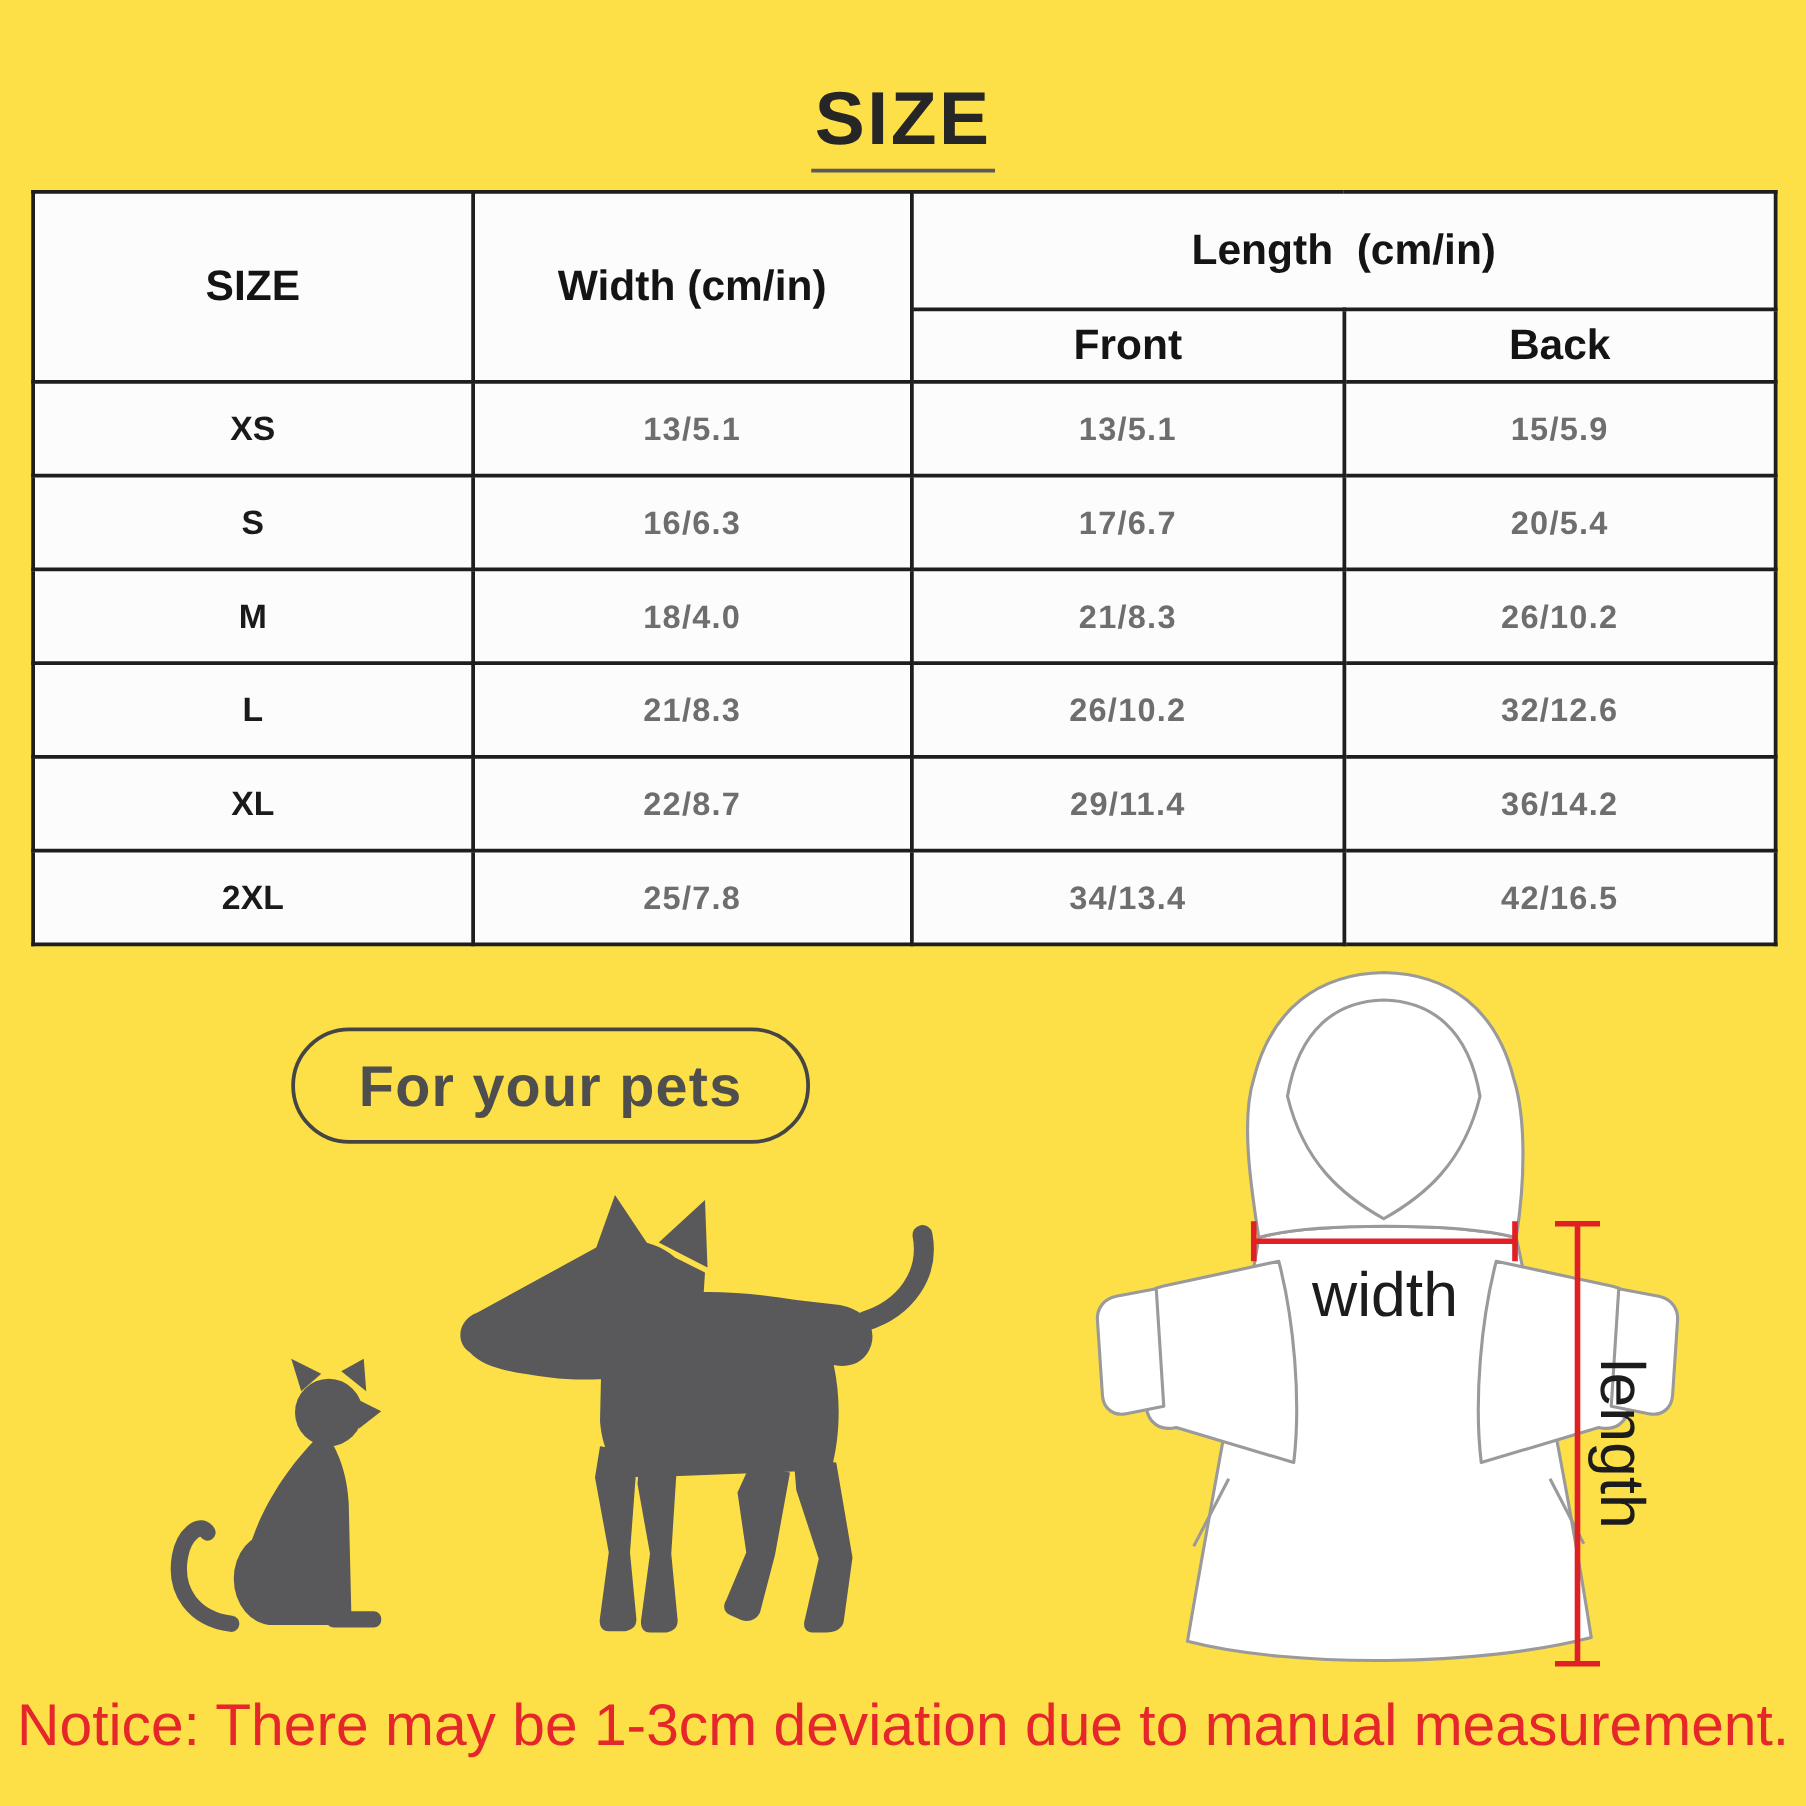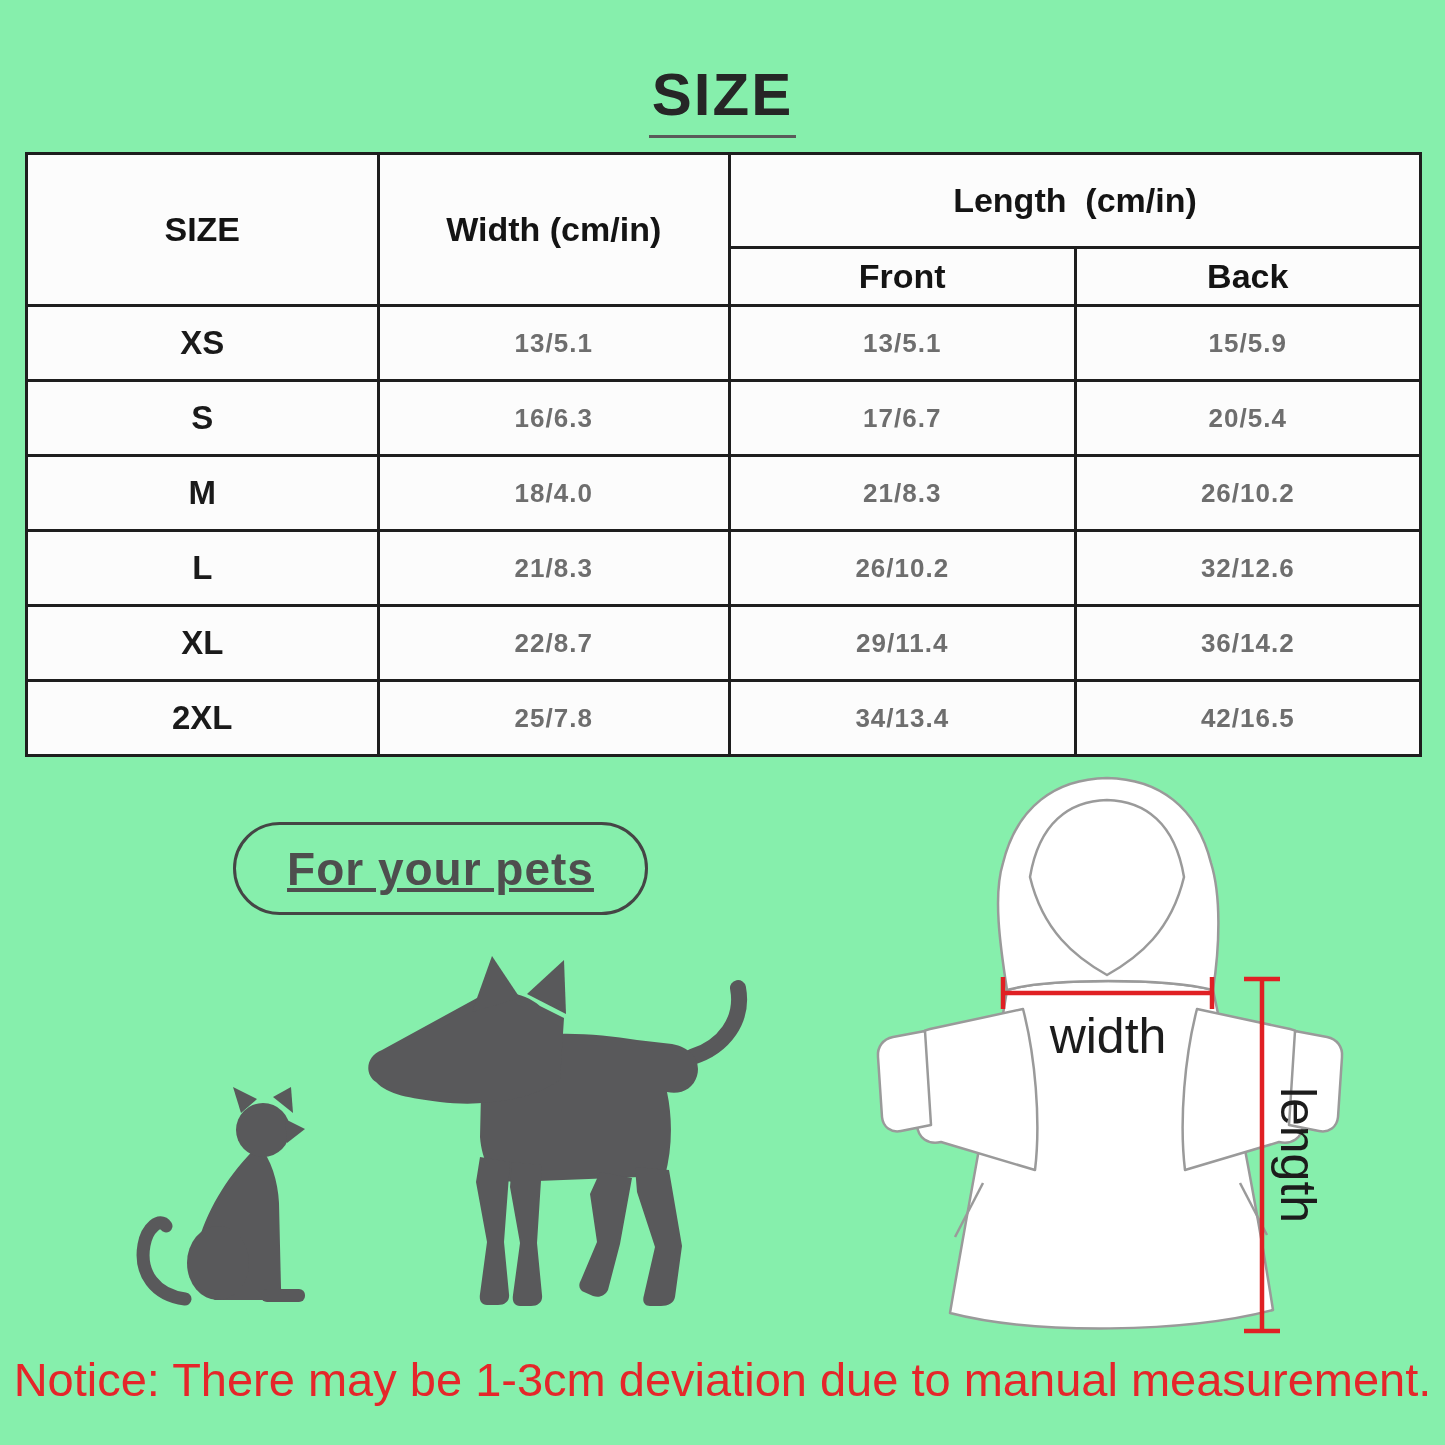--- a/index.html
+++ b/index.html
@@ -1,39 +1,39 @@
 <!DOCTYPE html>
 <html><head>
 <meta charset="utf-8">
 <style>
   html,body{margin:0;padding:0;background:#ffffff;}
-  .page{position:relative;width:1445px;height:1445px;background:#86efac;overflow:hidden;
+  .page{position:relative;width:1445px;height:1445px;background:#fde047;overflow:hidden;
         font-family:"Liberation Sans",sans-serif;}
 
   
   .title{position:absolute;top:60px;left:0;right:0;margin:0;text-align:center;}
   .title span{display:inline-block;font-size:60px;font-weight:700;color:#262626;
               letter-spacing:2px;border-bottom:3px solid #5a5a5a;padding:0 3px 6px 3px;}
 
   
   table.size-table{position:absolute;left:25px;top:152px;width:1397px;
                    border-collapse:collapse;table-layout:fixed;}
   .size-table th,.size-table td{border:3px solid #1e1e1e;text-align:center;
                    vertical-align:middle;background:#fcfcfc;padding:0;}
   .size-table th{font-size:34px;font-weight:700;color:#141414;}
   .size-table tr.h1{height:94px;}
   .size-table tr.h2{height:58px;}
   .size-table tbody tr{height:75px;}
-  .size-table td.size{font-size:33px;font-weight:700;color:#1a1a1a;}
+  .size-table td.size{font-size:27px;font-weight:700;color:#1a1a1a;}
   .size-table td.val{font-size:26px;font-weight:700;color:#6e6e6e;letter-spacing:1px;}
 
   
   .pill{position:absolute;left:233px;top:822px;width:415px;height:93px;box-sizing:border-box;
         border:3px solid #454545;border-radius:60px;display:flex;align-items:center;
-        justify-content:center;font-size:46px;font-weight:700;color:#4e4e4e;letter-spacing:1px;text-decoration:underline;}
+        justify-content:center;font-size:46px;font-weight:700;color:#4e4e4e;letter-spacing:1px;}
 
   
   .notice{position:absolute;left:0;right:0;top:1352px;text-align:center;
           font-size:47px;color:#e5262a;}
 
   
   .cat-svg{position:absolute;left:133px;top:1085px;}
   .dog-svg{position:absolute;left:352px;top:952px;}
   .hoodie-svg{position:absolute;left:855px;top:765px;}
   svg text{font-family:"Liberation Sans",sans-serif;}

